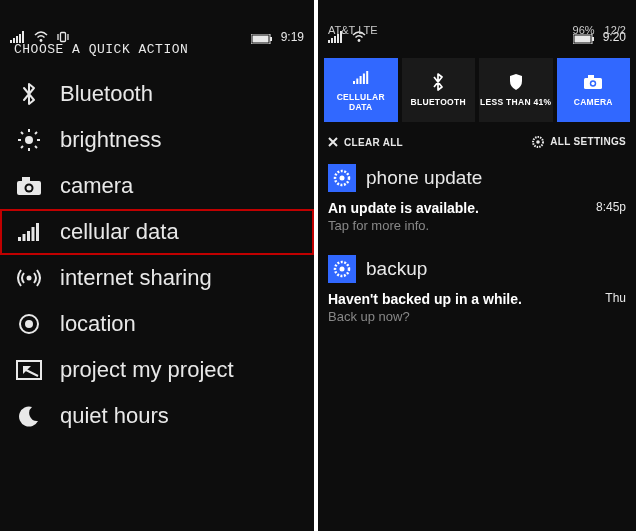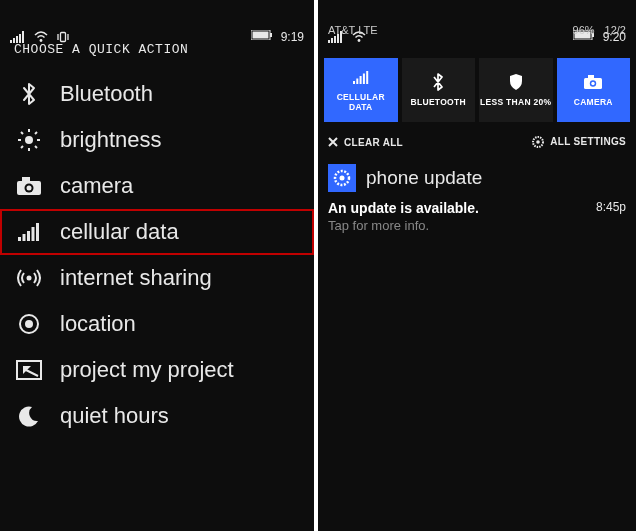--- a/index.html
+++ b/index.html
@@ -35,21 +35,21 @@
     display: flex;
     align-items: center;
     justify-content: space-between;
     padding: 5px 10px 2px 10px;
     height: 24px;
     font-size: 12px;
     color: #e8e8e8;
   }
   .status-left, .status-right {
     display: flex;
-    align-items: flex-start;
+    align-items: flex-end;
     gap: 8px;
     margin-top: 47px;
   }
   .sub-status {
     display: flex;
     justify-content: space-between;
     padding: 0 10px 4px 10px;
     font-size: 11px;
     color: #ccc;
   }
@@ -411,21 +411,21 @@
             </svg>
         </span>
         <span class="tile-label">BLUETOOTH</span>
       </div>
       <div class="tile">
         <span class="tile-icon">
           <svg width="14" height="16" viewBox="0 0 14 16">
               <path d="M7 0 L13 2 L13 7 Q13 13 7 16 Q1 13 1 7 L1 2 Z" fill="#fff"></path>
             </svg>
         </span>
-        <span class="tile-label">LESS THAN 20%</span>
+        <span class="tile-label">LESS THAN 41%</span>
       </div>
       <div class="tile active">
         <span class="tile-icon">
           <svg width="18" height="14" viewBox="0 0 18 14">
               <rect x="0" y="3" width="18" height="11" rx="1.5" fill="#fff"></rect>
               <rect x="4" y="0" width="6" height="4" fill="#fff"></rect>
               <circle cx="9" cy="8.5" r="3.2" fill="#3168ff"></circle>
               <circle cx="9" cy="8.5" r="1.7" fill="#fff"></circle>
             </svg>
         </span>
@@ -465,15 +465,33 @@
       </div>
       <div class="notif-body">
         <div>
           <div class="msg">An update is available.</div>
           <div class="sub">Tap for more info.</div>
         </div>
         <div class="time">8:45p</div>
       </div>
     </div>
 
+    <div class="notif">
+      <div class="notif-head">
+        <div class="gear">
+          <svg width="18" height="18" viewBox="0 0 18 18">
+              <circle cx="9" cy="9" r="7" fill="none" stroke="#fff" stroke-width="2.5" stroke-dasharray="2 1.5"></circle>
+              <circle cx="9" cy="9" r="2.5" fill="#fff"></circle>
+            </svg>
+        </div>
+        <div class="title">backup</div>
+      </div>
+      <div class="notif-body">
+        <div>
+          <div class="msg">Haven't backed up in a while.</div>
+          <div class="sub">Back up now?</div>
+        </div>
+        <div class="time">Thu</div>
+      </div>
+    </div>
 
   </div>
 </div>
 
 </body></html>

